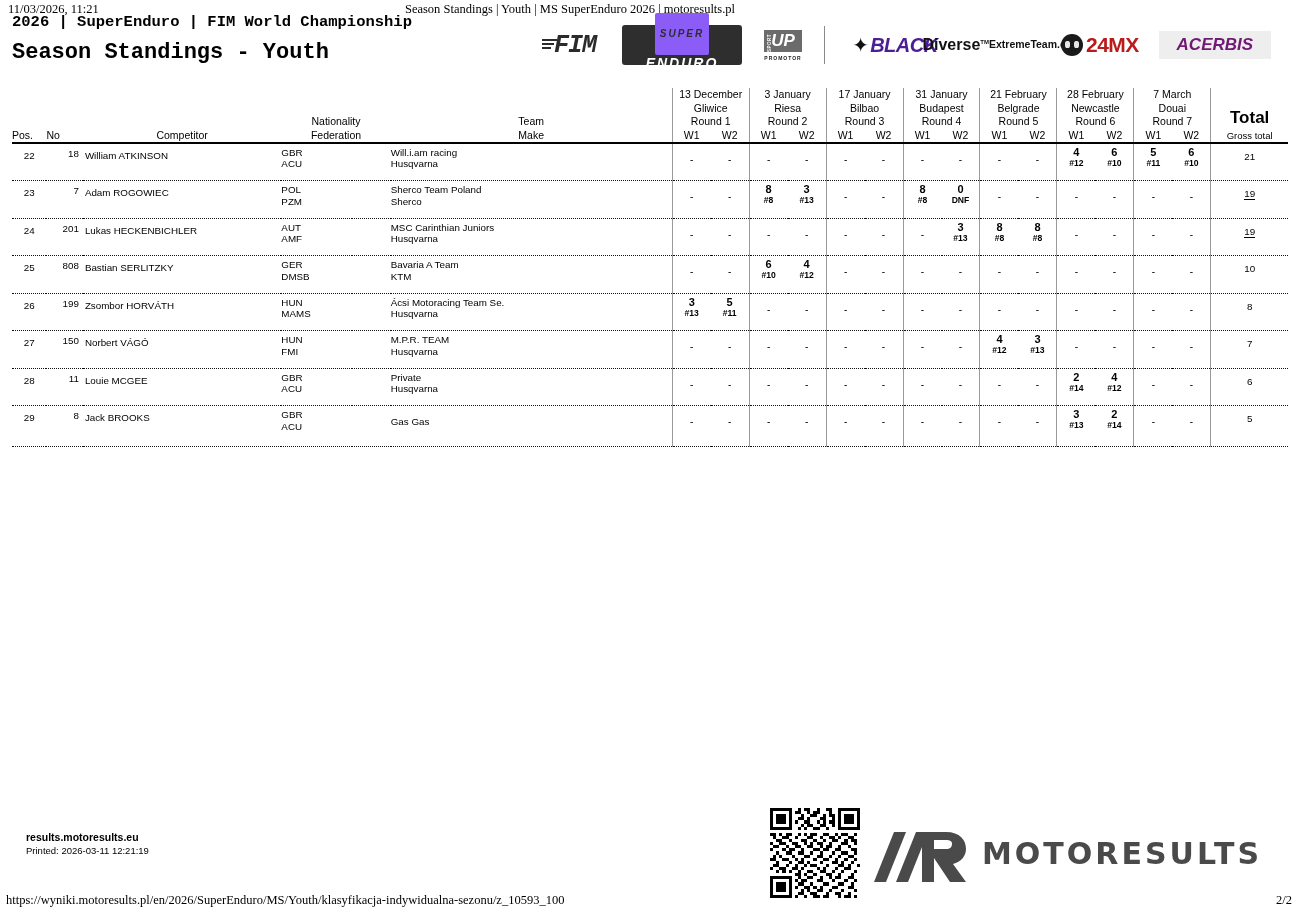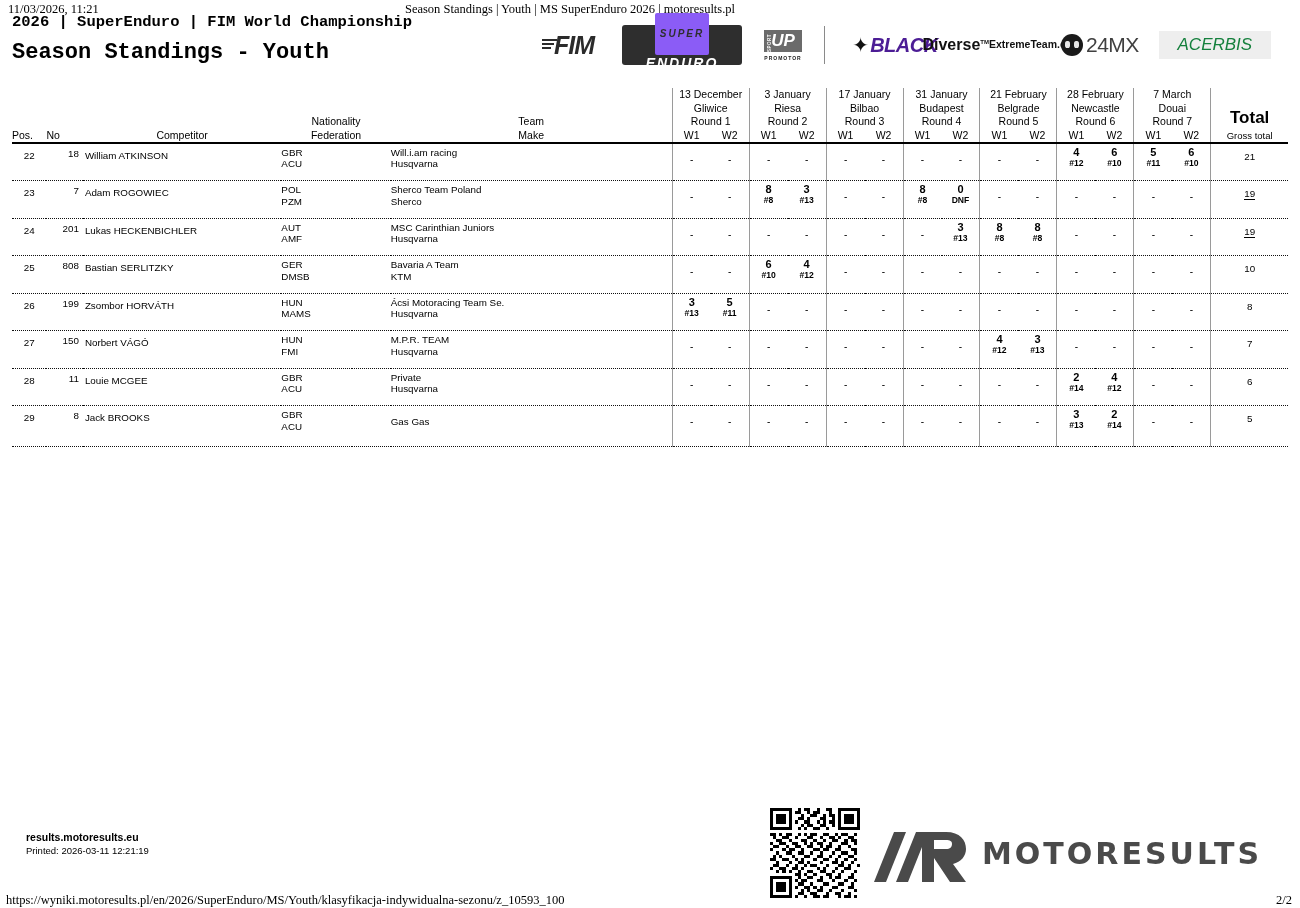--- a/index.html
+++ b/index.html
@@ -86,20 +86,21 @@
   }
   .logo-fim {
     width: 66px;
     height: 34px;
     font-style: italic;
     font-weight: bold;
     font-size: 25px;
     letter-spacing: -1px;
     color: #2b2b2b;
     position: relative;
+    font-family: Liberation Mono, monospace;
   }
   .logo-fim .fim-bars {
     position: absolute;
     left: 2px;
     top: 11px;
     width: 16px;
   }
   .logo-fim .fim-bars i {
     display: block;
     height: 2px;
@@ -253,40 +254,40 @@
     top: 7px;
     width: 5px;
     height: 7px;
     background: #e8e8e8;
     border-radius: 40%;
   }
   .logo-24mx .mask::before { left: 4px; }
   .logo-24mx .mask::after { right: 4px; }
   .logo-24mx .mx {
     font-size: 21px;
-    font-weight: normal;
+    font-weight: bold;
     letter-spacing: -0.5px;
-    color: #404040;
+    color: #b91c1c;
   }
 
   .logo-acerbis {
     margin-left: 20px;
     width: 112px;
     height: 28px;
     background: #eeeeee;
     display: flex;
     align-items: center;
     justify-content: center;
   }
   .logo-acerbis span {
     font-size: 17px;
-    font-weight: normal;
+    font-weight: bold;
     font-style: italic;
     letter-spacing: 0px;
-    color: #15803d;
+    color: #701a75;
   }
 
   
   .table-wrap {
     position: absolute;
     left: 12px;
     top: 88px;
     width: 1276px;
   }
   table.results {

